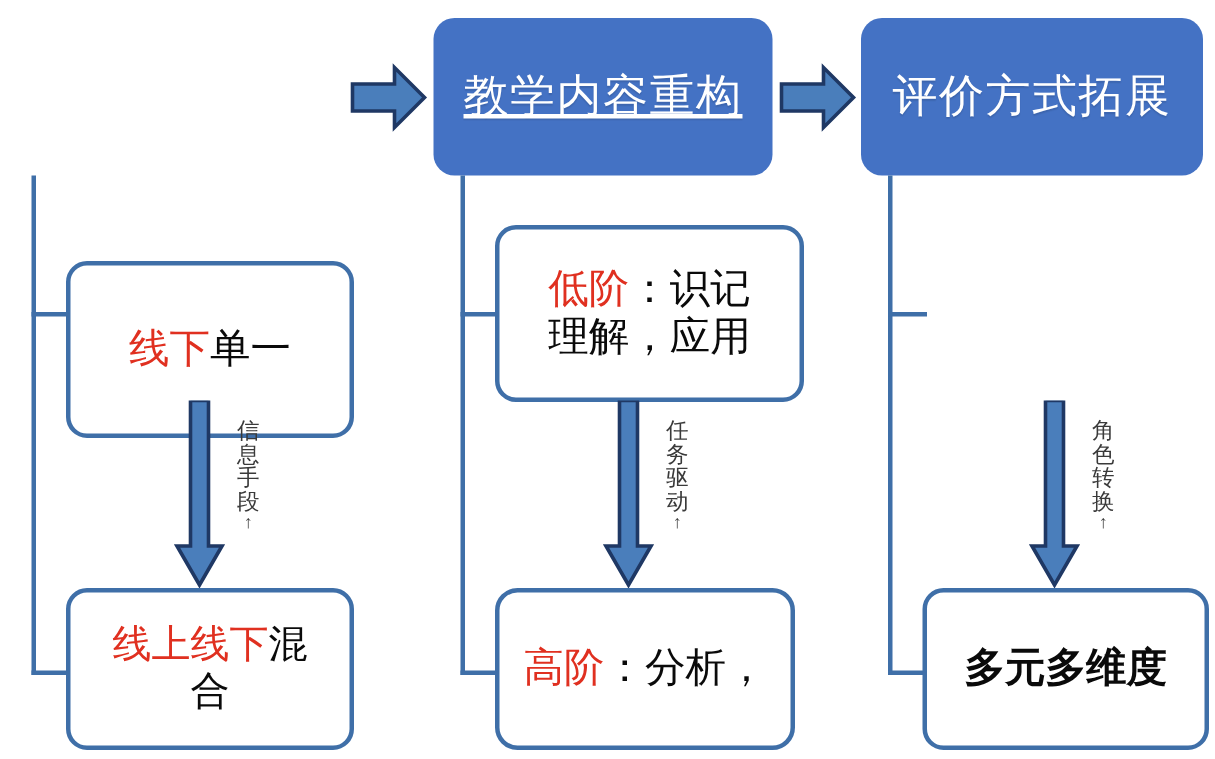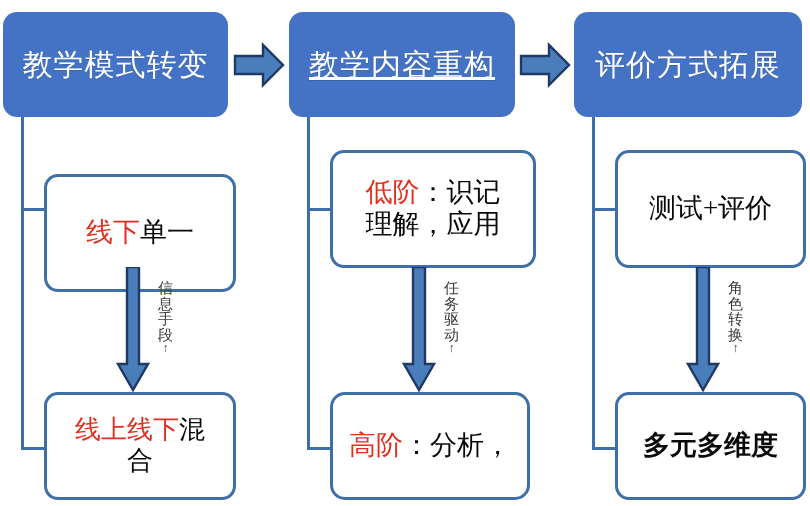--- a/index.html
+++ b/index.html
@@ -99,23 +99,20 @@
     line-height: 1;
     color: #3A3A3A;
     margin-top: -1px;
   }
 </style>
 </head>
 <body>
 
 <div id="canvas">
 
-  <div class="header-box" style="left:3px; top:12px; width:225px; height:105px;">
-    <span>教学模式转变</span>
-  </div>
 
   <div class="trunk" style="left:21px; top:117px; height:333px;"></div>
   <div class="branch" style="left:21px; top:208px; width:26px;"></div>
   <div class="branch" style="left:21px; top:447px; width:26px;"></div>
 
   <div class="content-box" style="left:44px; top:150px; width:192px; height:118px; font-size:27px;margin-top:24px;">
     <span class="txt">
       <span class="red">线下</span><span class="blk">单一</span>
     </span>
   </div>
@@ -181,25 +178,20 @@
   </svg>
 
   <div class="header-box" style="left:574px; top:12px; width:228px; height:105px;">
     <span>评价方式拓展</span>
   </div>
 
   <div class="trunk" style="left:592px; top:117px; height:333px;"></div>
   <div class="branch" style="left:592px; top:208px; width:26px;"></div>
   <div class="branch" style="left:592px; top:447px; width:26px;"></div>
 
-  <div class="content-box" style="left:615px; top:150px; width:191px; height:118px; font-size:27px;">
-    <span class="txt">
-      <span class="blk">测试+评价</span>
-    </span>
-  </div>
 
   <svg class="down-arrow" style="left:686px; top:267px;" viewBox="0 0 34 125" preserveAspectRatio="none">
     <polygon points="11,0 23,0 23,97 32,97 17,123 2,97 11,97" fill="#4A7EBB" stroke="#1F3864" stroke-width="2.4" stroke-linejoin="miter"></polygon>
   </svg>
 
   <div class="v-label" style="left:728px; top:281px;">
     <span class="ch">角</span>
     <span class="ch">色</span>
     <span class="ch">转</span>
     <span class="ch">换</span>

